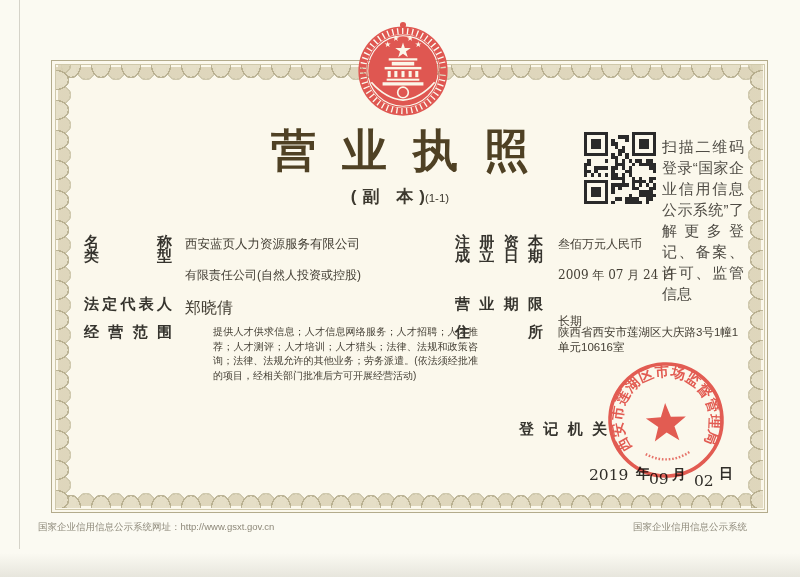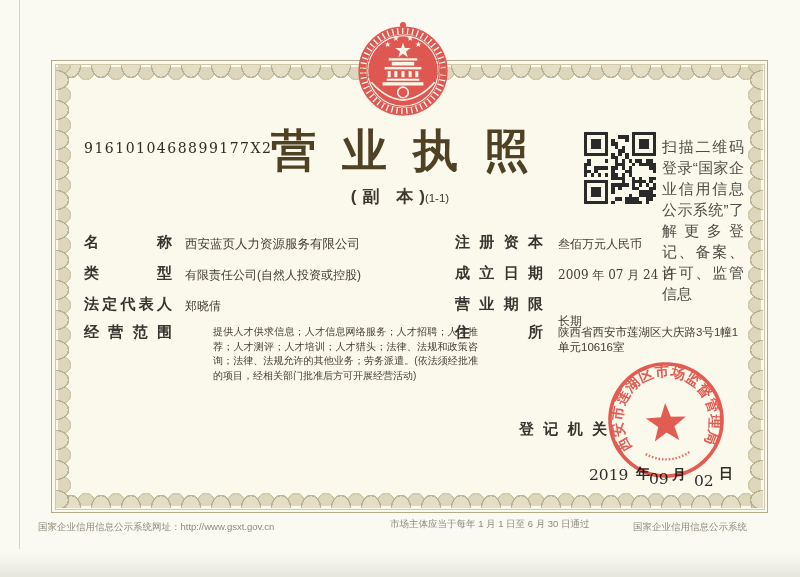--- a/index.html
+++ b/index.html
@@ -54,24 +54,24 @@
   .qr{left:584px;top:132px;width:72px;height:72px;}
   .qr-caption{left:662px;top:136px;width:82px;font-size:15px;line-height:21px;color:#4f4c45;text-align:justify;}
   
   .flabel{display:inline-block;width:88px;font-size:15px;font-weight:600;color:#36342e;
     text-align:justify;text-align-last:justify;vertical-align:top;}
   .fvalue{color:#454036;}
   .row-l{left:84px;}
   .val-l{left:185px;}
   .row-r{left:455px;}
   .val-r{left:558px;}
-  .r1{top:233px;} .r2{top:264px;} .r3{top:295px;} .r4{top:323px;}
+  .r1{top:233px;} .r2{top:247px;} .r3{top:295px;} .r4{top:323px;}
   .v-name{font-size:12.5px;top:236px;}
   .v-type{font-size:12px;top:267px;}
-  .v-rep{font-size:12px;top:298px;}
+  .v-rep{font-size:16px;top:298px;}
   .v-scope{font-size:10px;line-height:14.5px;top:325px;width:265px;text-align:justify;margin-left:28px;}
   .v-cap{font-size:12px;top:236px;}
   .v-date{font-size:12px;top:267px;font-family:"DejaVu Serif","Liberation Serif",serif;}
   .v-term{font-size:12px;top:313px;}
   .v-addr{font-size:11.5px;line-height:15px;top:325px;width:190px;}
   
   .reg-label{left:519px;top:420px;}
   .issue-date{z-index:3;}
   .issue-date span{position:absolute;color:#2f2d28;}
   .d-num{font-family:"DejaVu Serif","Liberation Serif",serif;font-size:15.5px;}
@@ -125,21 +125,20 @@
       <rect x="50.5" y="49" width="3" height="6"></rect>
     <rect x="57" y="49" width="3" height="6"></rect>
     <rect x="29" y="56.5" width="32" height="2"></rect>
     <rect x="25" y="60" width="40" height="3.2"></rect>
   </g>
   <circle cx="45" cy="70" r="5.2" fill="none" stroke="#fbf7e9" stroke-width="1.6"></circle>
   <path d="M14 60 Q28 76 45 77.5 Q62 76 76 60" fill="none" stroke="#fbf7e9" stroke-width="1.8"></path>
 </svg>
 
 <div class="abs credit-block">
-  <div class="credit-code">9161010468899177X2</div>
 </div>
 
 <div class="abs title">营业执照</div>
 <div class="abs subtitle">
   <span class="main">(副  本)</span><span class="copy">(1-1)</span>
 </div>
 
 <svg id="qr-svg" class="abs qr" viewBox="0 0 21 21" shape-rendering="crispEdges">
     <rect x="0" y="0" width="1" height="1" fill="#2a2a2a"></rect>
     <rect x="1" y="0" width="1" height="1" fill="#2a2a2a"></rect>
@@ -421,17 +420,16 @@
   <circle cx="62" cy="62" r="56" fill="none" stroke="#e4504a" stroke-width="3.6"></circle>
   <polygon points="62,45 67,59.1 82,59.5 70.1,68.6 74.3,83 62,74.5 49.7,83 53.9,68.6 42,59.5 57,59.1" fill="#e4504a"></polygon>
   <text font-size="14.2" font-weight="bold" fill="#e4504a" letter-spacing="0.6" font-family="Liberation Sans, sans-serif">
     <textPath href="#stampArc" startOffset="2">西安市莲湖区市场监督管理局</textPath>
   </text>
   <path d="M 40 95 A 41 41 0 0 0 84 95" fill="none" stroke="#e4504a" stroke-width="2.4" stroke-dasharray="1.6 1.8" opacity="0.85"></path>
 </svg>
 
 <div class="abs footer f-left">国家企业信用信息公示系统网址：http://www.gsxt.gov.cn</div>
 <div class="abs footer f-mid">
-  <div>市场主体应当于每年 1 月 1 日至 6 月 30 日通过</div>
 </div>
 <div class="abs footer f-right">国家企业信用信息公示系统</div>
 
 <div class="abs bottom-shade"></div>
 
 </body></html>

